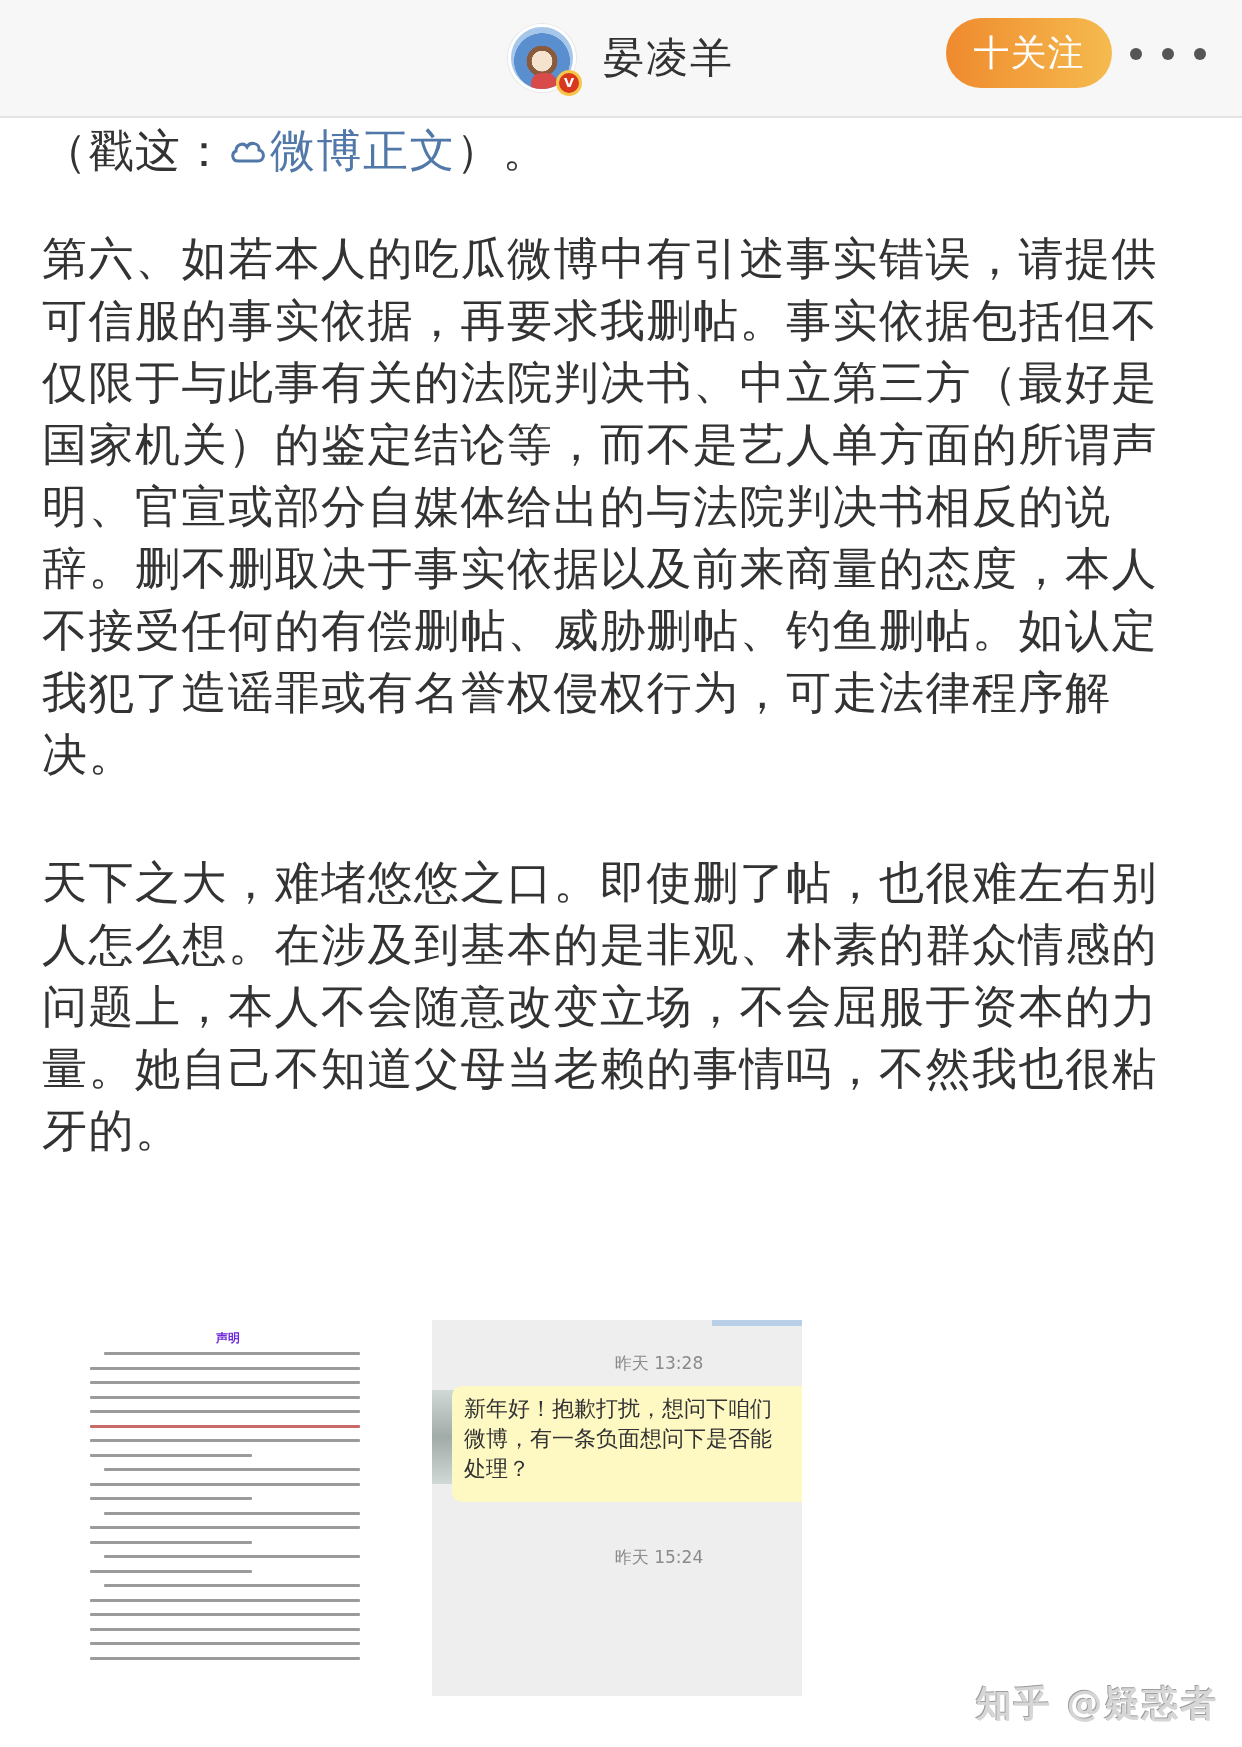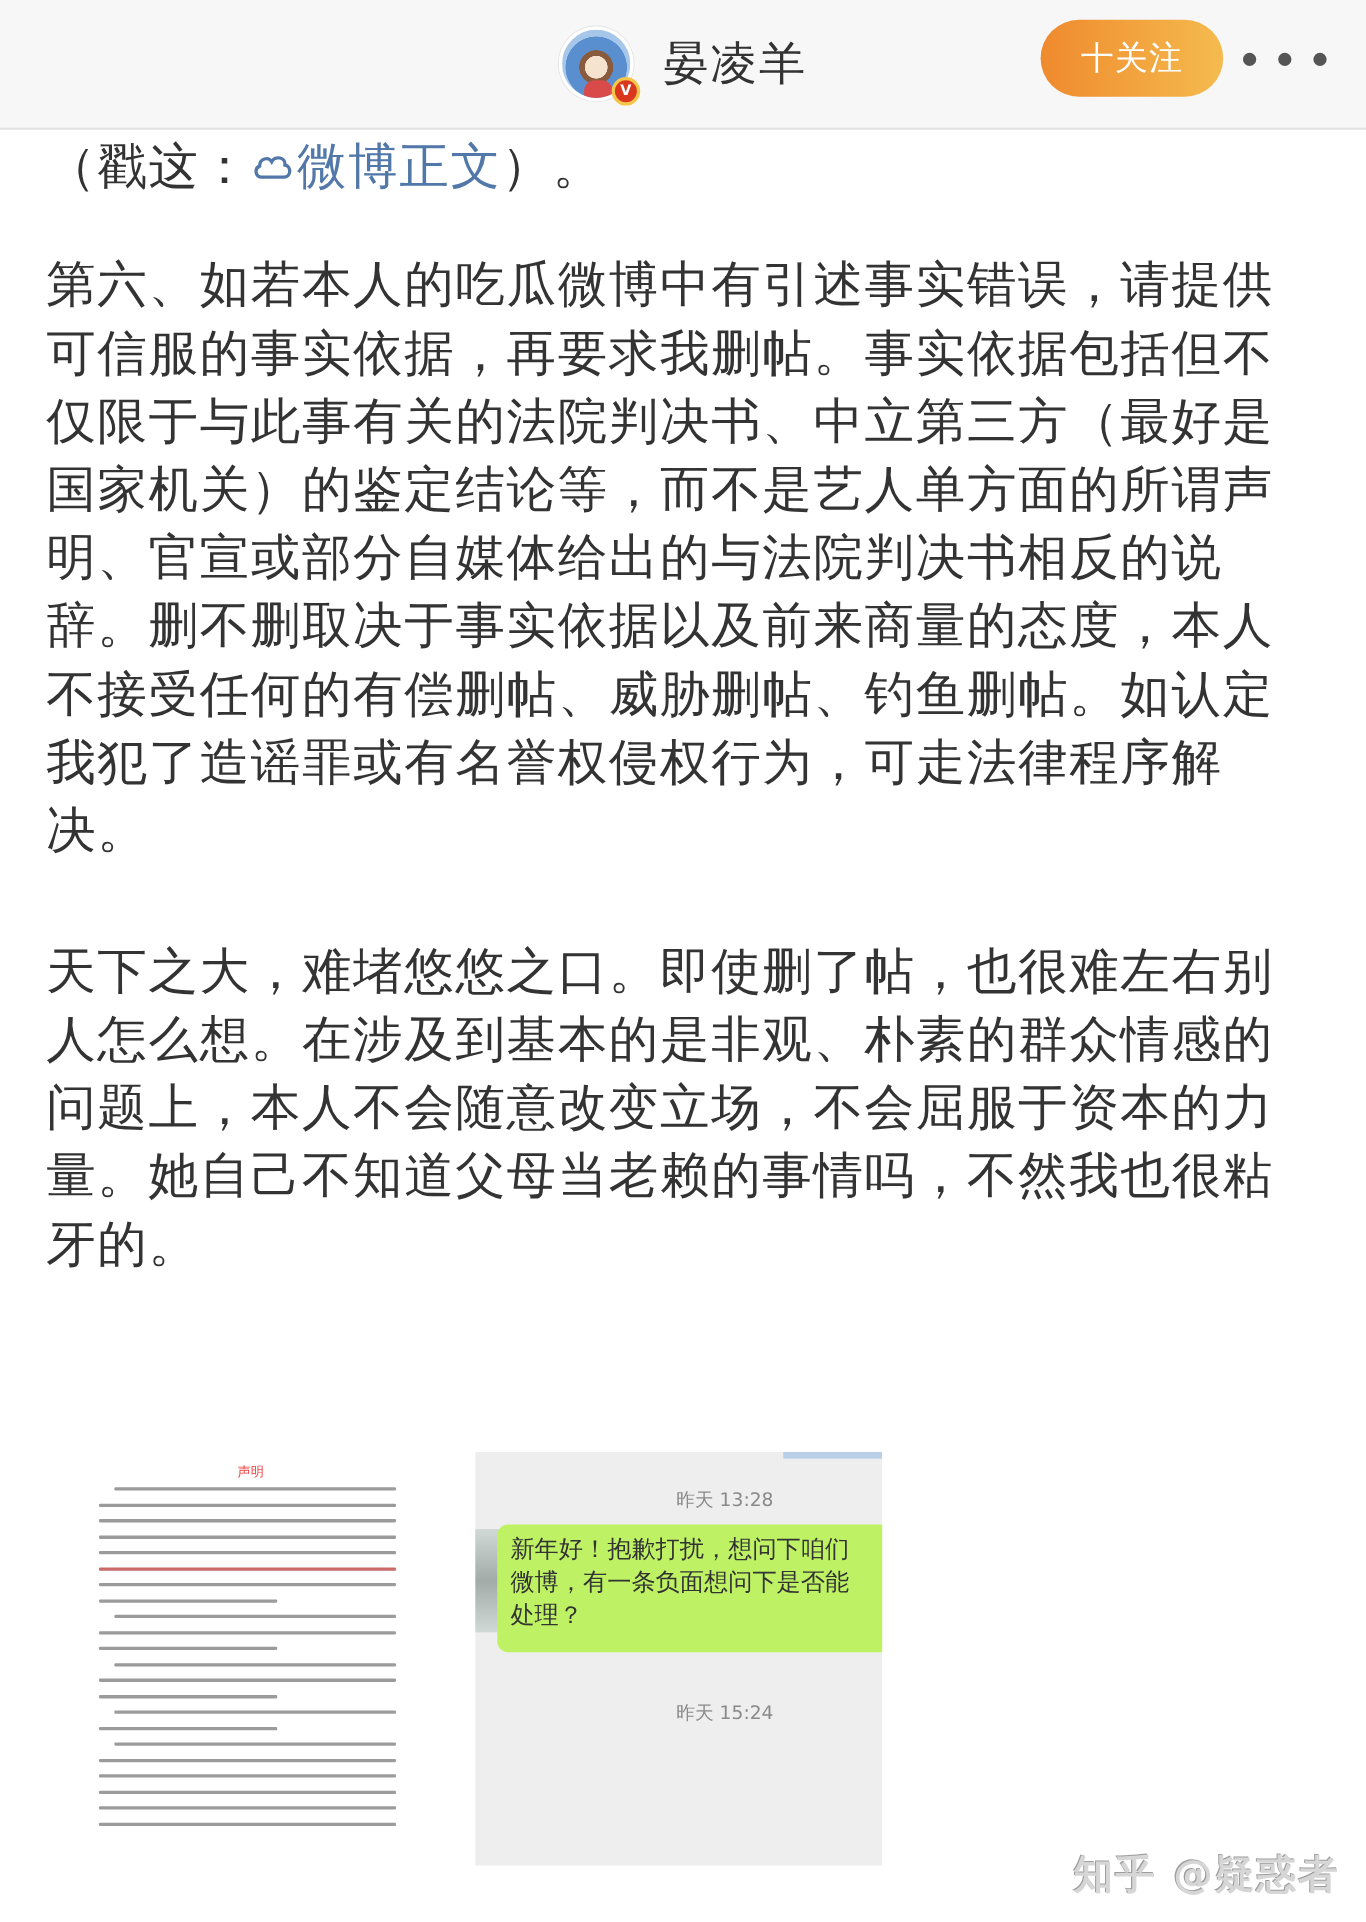--- a/index.html
+++ b/index.html
@@ -38,21 +38,21 @@
     position: absolute; right: -6px; bottom: -4px; width: 26px; height: 26px;
     border-radius: 50%; background: #d9381e; border: 3px solid #f6c64b;
     color: #fff; font-size: 13px; font-weight: bold; text-align: center; line-height: 20px;
   }
   .author-name { font-size: 42px; color: #333; letter-spacing: 2px; }
 
   .follow-btn {
     position: absolute; left: 946px; top: 18px; width: 166px; height: 70px;
     border-radius: 35px;
     background: linear-gradient(90deg, #ef8a2e 0%, #f5bb4e 100%);
-    color: #ffffff; font-size: 30px; display: flex; align-items: center; justify-content: center;
+    color: #ffffff; font-size: 36px; display: flex; align-items: center; justify-content: center;
     cursor: pointer; letter-spacing: 1px;
   }
   .more-btn {
     position: absolute; left: 1130px; top: 34px; width: 76px; height: 40px;
     display: flex; align-items: center; justify-content: space-between; cursor: pointer;
   }
   .more-btn span { width: 12px; height: 12px; border-radius: 50%; background: #555; display: block; }
 
   
   .content { position: absolute; left: 42px; top: 118px; width: 1160px; }
@@ -62,39 +62,39 @@
   .link-icon { width: 40px; height: 32px; margin-right: 2px; }
   .p1 { position: absolute; top: 110px; left: 0; width: 1160px; }
   .p2 { position: absolute; top: 734px; left: 0; width: 1160px; }
 
   
   .img-grid { position: absolute; left: 42px; top: 1318px; width: 1160px; height: 400px; }
   .img-tile { position: absolute; top: 0; width: 380px; height: 380px; overflow: hidden; cursor: pointer; }
 
   
   .tile-doc { left: 0; background: #ffffff; }
-  .doc-title { position: absolute; left: 174px; top: 12px; font-size: 12px; font-weight: normal; color: #ef4444; }
+  .doc-title { position: absolute; left: 174px; top: 12px; font-size: 12px; font-weight: bold; color: #6d28d9; }
   .doc-lines { position: absolute; left: 48px; top: 34px; width: 270px; }
   .doc-line { height: 3px; background: #8a8a8a; margin-bottom: 11.5px; border-radius: 1px; opacity: 0.85; }
   .doc-line.short { width: 60%; }
   .doc-line.indent { margin-left: 14px; }
   .doc-line.red { background: #c0504d; }
   .doc-line.gap { margin-top: 8px; }
 
   
   .tile-chat { left: 390px; top: 0; width: 370px; height: 380px; background: #ffffff; }
   .chat-bg { position: absolute; left: 0; top: 2px; width: 370px; height: 376px; background: #eeeeee; }
   .chat-top-strip { position: absolute; right: 0; top: 2px; width: 90px; height: 6px; background: #b9cfe8; }
   .chat-time { position: absolute; width: 100%; text-align: center; font-size: 17px; color: #8a8a8a; }
   .chat-time.t1 { top: 34px; left: 42px; }
   .chat-time.t2 { top: 228px; left: 42px; }
   .chat-avatar { position: absolute; left: 0; top: 72px; width: 22px; height: 94px; background: linear-gradient(180deg, #c9d4cf, #8e9a95, #c9d4cf); opacity: 0.8; }
   .chat-bubble {
     position: absolute; left: 20px; top: 68px; width: 360px; height: 116px;
-    background: #bef264; border-radius: 10px; padding: 8px 0 0 12px;
+    background: #fef9c3; border-radius: 10px; padding: 8px 0 0 12px;
     font-size: 22px; line-height: 30px; color: #333; white-space: pre-line; overflow: hidden;
   }
 
   
   .tile-article { left: 790px; width: 370px; background: #ffffff; }
   .article-p { font-size: 13.6px; line-height: 27px; color: #3a3a3a; letter-spacing: 0.3px; }
   .article-p.a1 { position: absolute; left: 0; top: -10px; width: 320px; }
   .article-p.a2 { position: absolute; left: 0; top: 150px; width: 320px; }
 
   

